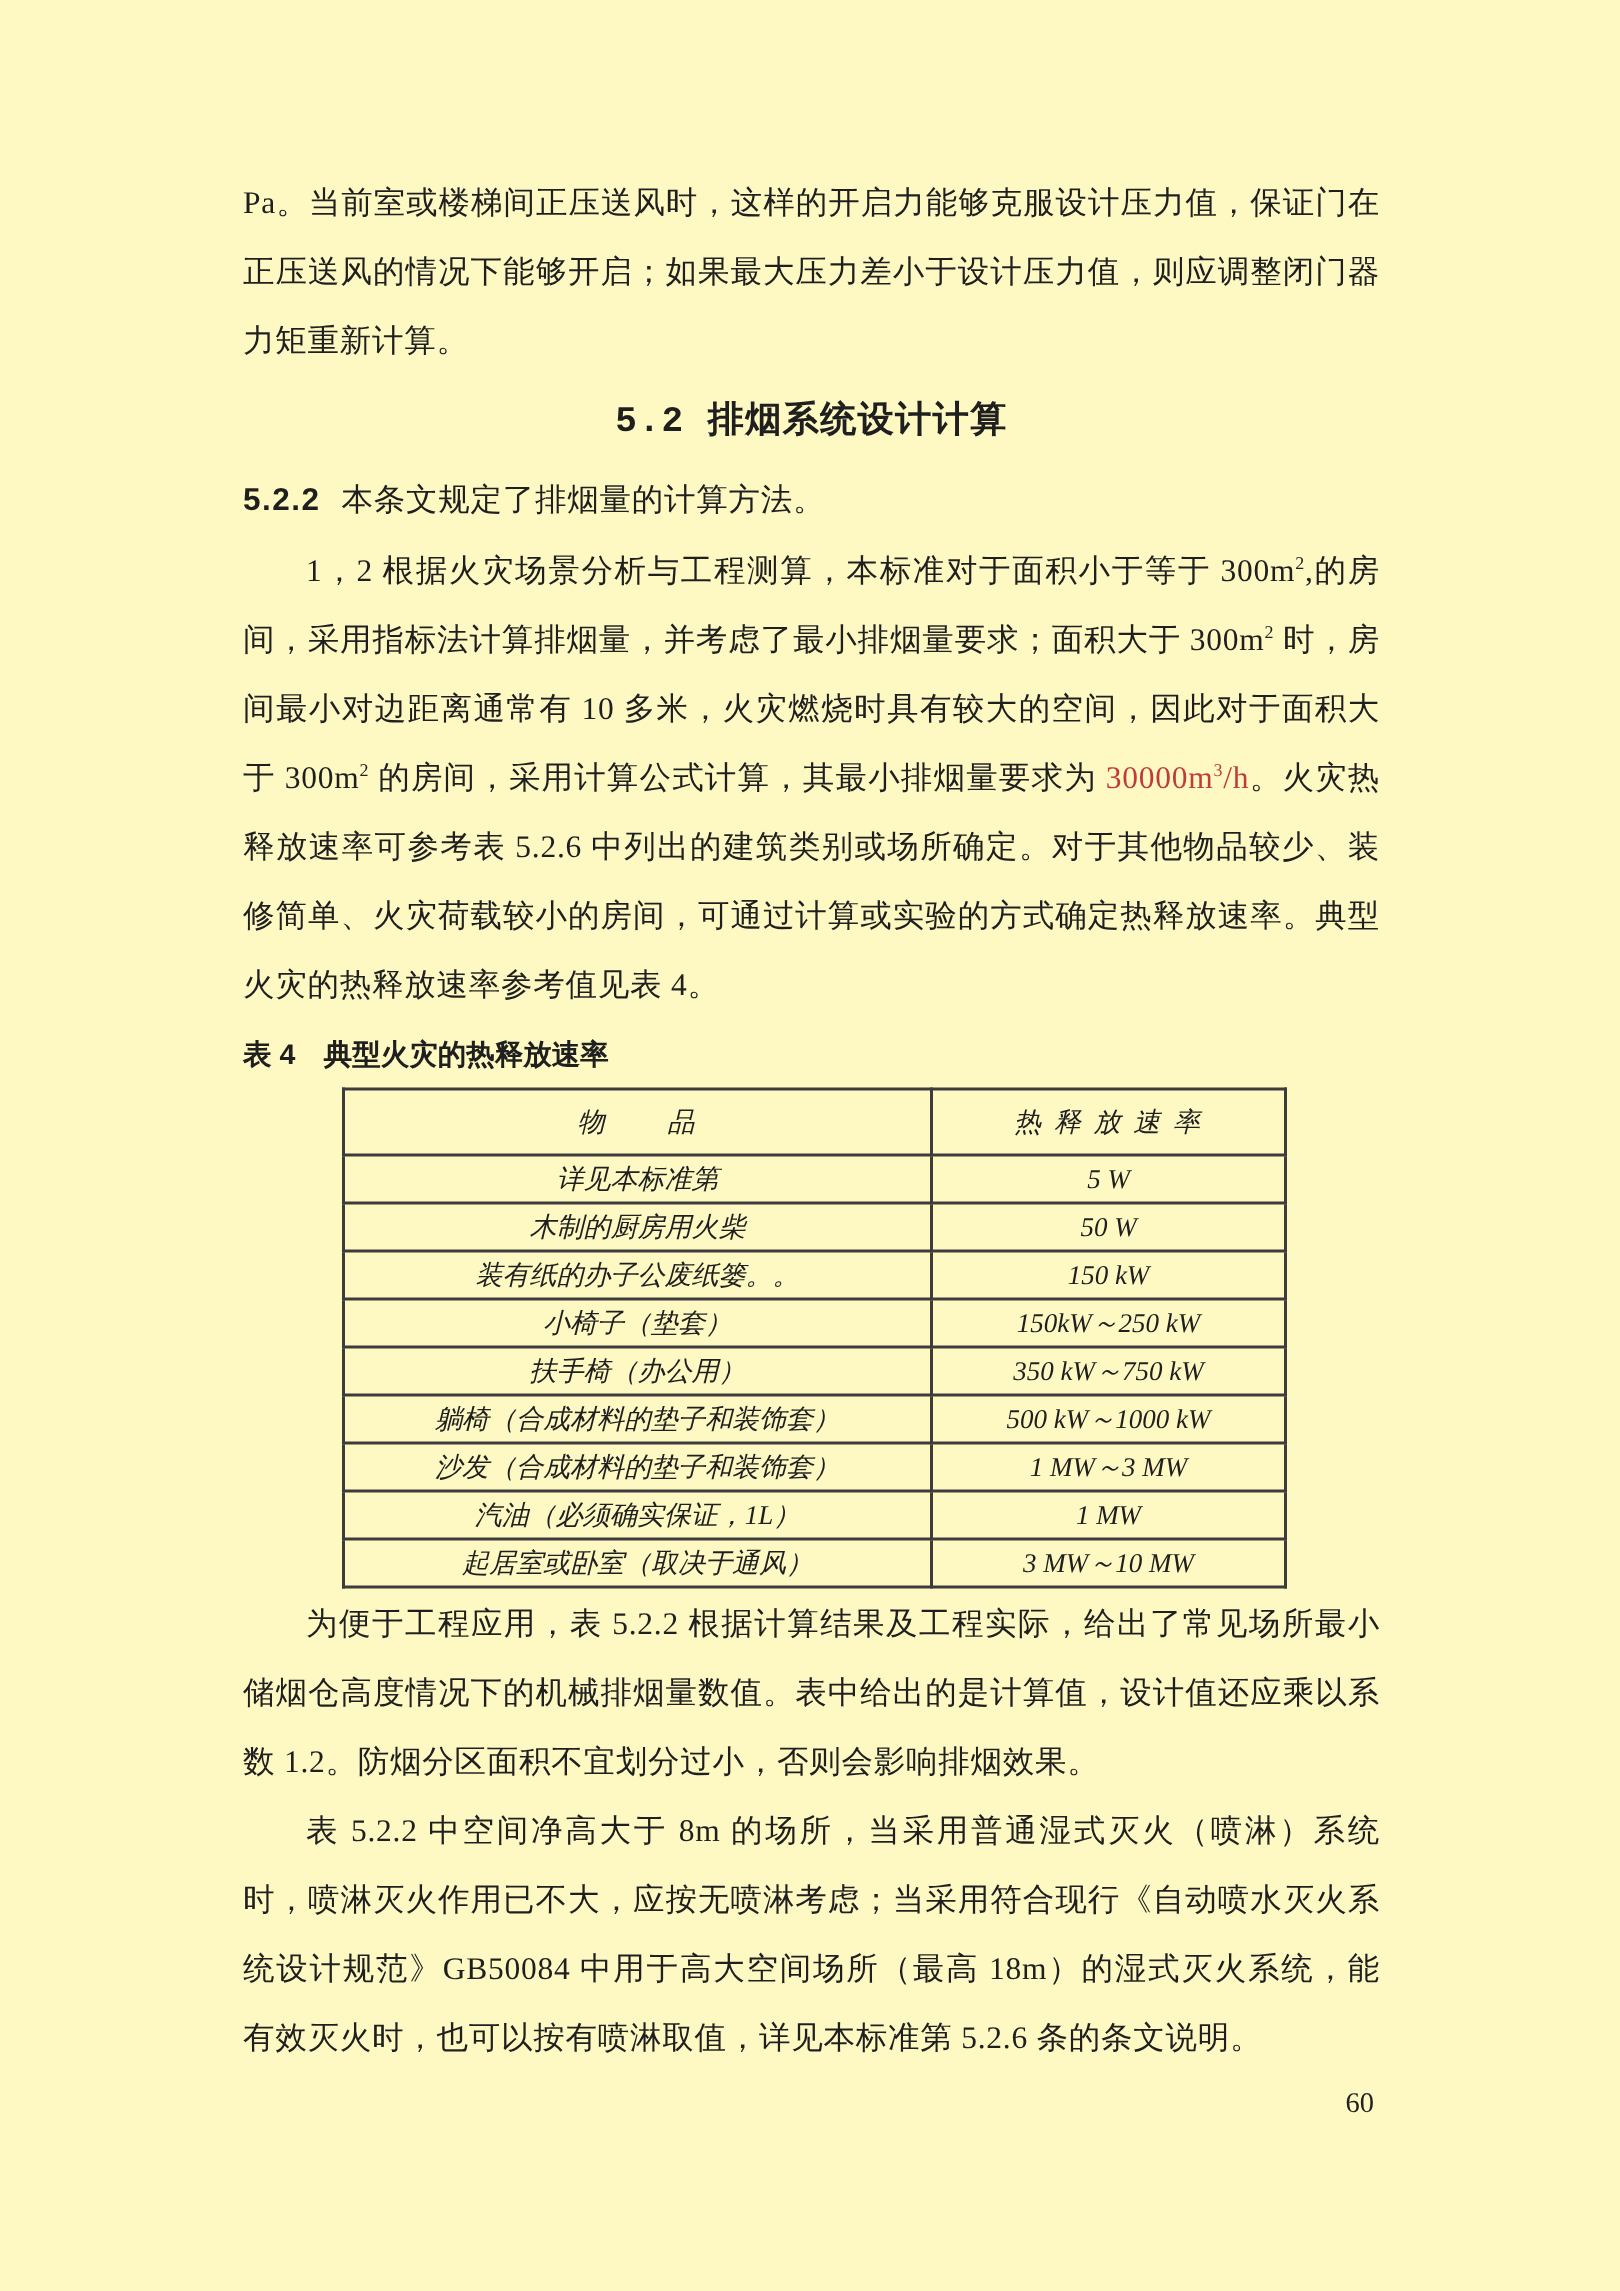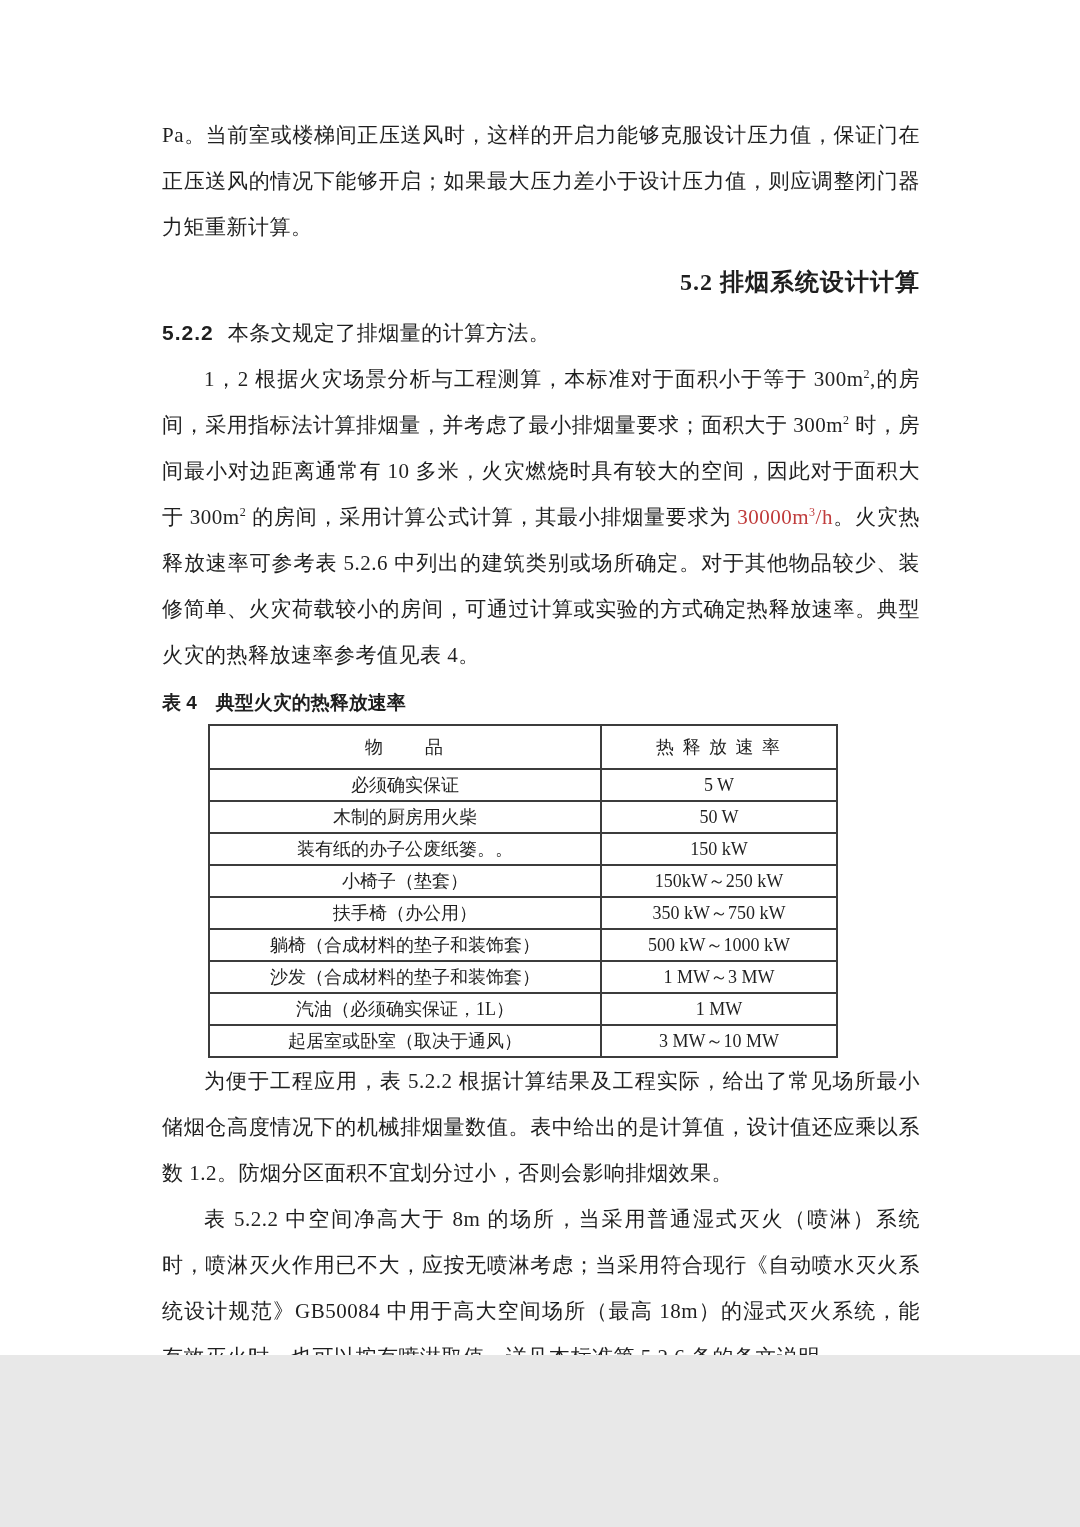--- a/index.html
+++ b/index.html
@@ -1,20 +1,20 @@
 <!DOCTYPE html>
 <html style="--accent-red: #c03c3c;"><head>
 <meta charset="utf-8">
 <style>
   html,body { margin:0; padding:0; background:#e8e8e8; }
   .page {
     position:relative;
-    width:1080px; height:1355px;
+    width:1080px; height:1527px;
     margin:0 auto;
-    background:#ffffff;
+    background:#fef9c3;
     font-family:"Liberation Serif","DejaVu Serif",serif;
     color:#1f1f1f;
     overflow:hidden;
   }
   .content {
     position:absolute;
     left:162px; top:112px;
     width:758px;
   }
   p.body {
@@ -29,43 +29,44 @@
     font-family:"Liberation Sans","DejaVu Sans",sans-serif;
     font-weight:bold;
     letter-spacing:1px;
     margin-right:14px;
   }
   h2.section-heading {
     margin:12px 0 8px 0;
     font-size:24px;
     line-height:40px;
     font-weight:bold;
-    text-align:right;
-    font-family:Liberation Serif, serif;
+    text-align:center;
+    font-family:Liberation Mono, monospace;
     letter-spacing:1px;
   }
   sup {
     font-size:12px;
     line-height:0;
     vertical-align:super;
   }
   .red { color:var(--accent-red,#c03c3c); }
   .table-title {
     margin:10px 0 6px 0;
     font-size:19px;
     line-height:30px;
     font-weight:bold;
     text-align:left;
     font-family:"Liberation Sans","DejaVu Sans",sans-serif;
   }
   table.fire-table {
     border-collapse:collapse;
-    margin-left:46px;
+    margin-left:66px;
     width:628px;
     table-layout:fixed;
+    font-style:italic;
   }
   table.fire-table th, table.fire-table td {
     border:2px solid #3c3c3c;
     text-align:center;
     font-size:18px;
     font-weight:normal;
     padding:0 4px;
     overflow:hidden;
     white-space:nowrap;
   }
@@ -103,21 +104,21 @@
       <colgroup>
           <col class="c-item">
           <col class="c-rate">
         </colgroup>
       <tbody>
           <tr>
         <th>物　　品</th>
         <th>热 释 放 速 率</th>
       </tr>
       <tr>
-        <td>必须确实保证</td>
+        <td>详见本标准第</td>
         <td>5 W</td>
       </tr>
       <tr>
         <td>木制的厨房用火柴</td>
         <td>50 W</td>
       </tr>
       <tr>
         <td>装有纸的办子公废纸篓。。</td>
         <td>150 kW</td>
       </tr>

